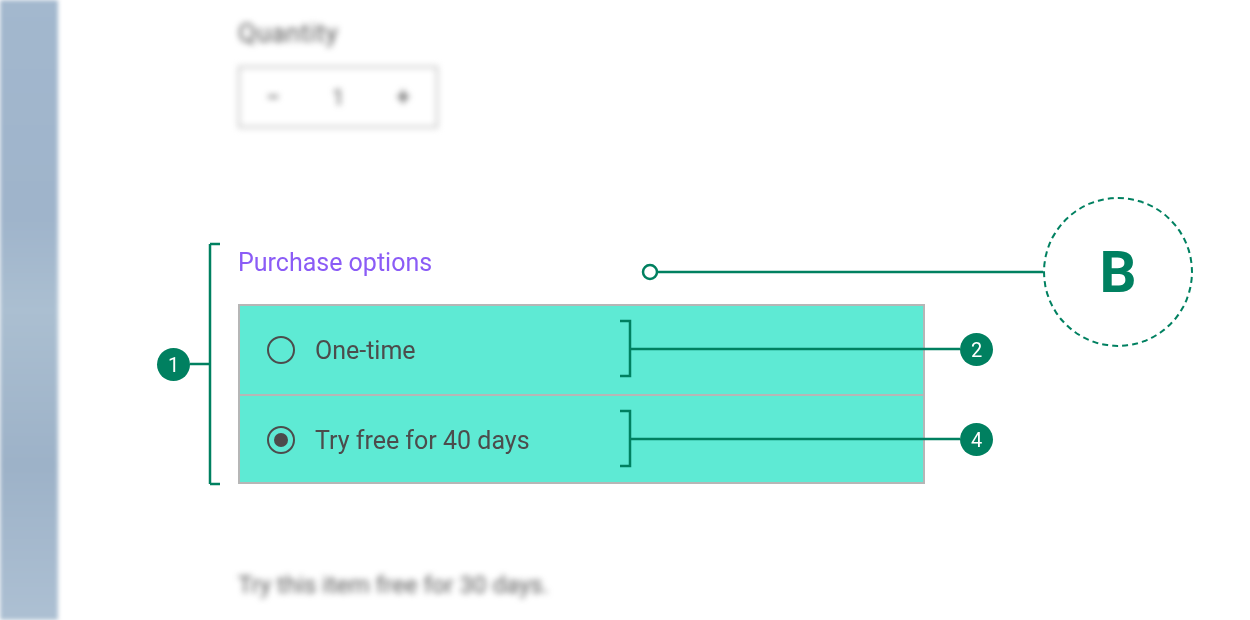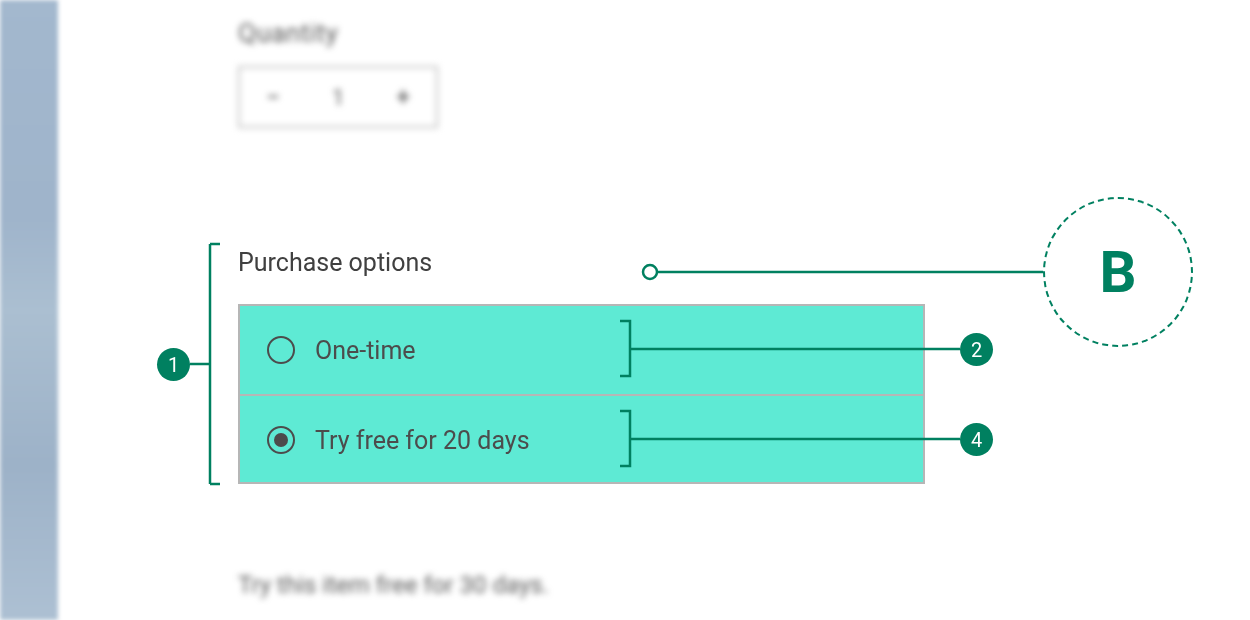--- a/index.html
+++ b/index.html
@@ -61,21 +61,21 @@
       top: 571px;
       filter: blur(3px);
       font-size: 24px;
       color: #5a5a5a;
     }
     .purchase-heading {
       position: absolute;
       left: 238px;
       top: 248px;
       font-size: 25px;
-      color: #404040;
+      color: #8b5cf6;
       font-weight: 400;
     }
     .option-box {
       position: absolute;
       left: 238px;
       top: 304px;
       width: 687px;
       height: 180px;
       border: 2px solid #b6b6b6;
       background: #5eead4;
@@ -167,21 +167,21 @@
 
 <div class="option-box">
   <div class="option-row">
     <span class="radio-outer"></span>
     <span class="option-label">One-time</span>
   </div>
   <div class="option-row">
     <span class="radio-outer">
       <span class="radio-inner"></span>
     </span>
-    <span class="option-label">Try free for 20 days</span>
+    <span class="option-label">Try free for 40 days</span>
   </div>
 </div>
 
 <svg class="svg-overlay" viewBox="0 0 1250 620">
 
   <path d="M 210 244 L 210 484 M 210 244 L 220 244 M 210 484 L 220 484 M 210 364 L 190 364" stroke="#008060" stroke-width="2.5" fill="none"></path>
 
   <path d="M 620 321 L 630 321 L 630 376 L 620 376 M 630 349 L 960 349" stroke="#008060" stroke-width="2.5" fill="none"></path>
 
   <path d="M 620 411 L 630 411 L 630 466 L 620 466 M 630 439 L 960 439" stroke="#008060" stroke-width="2.5" fill="none"></path>

